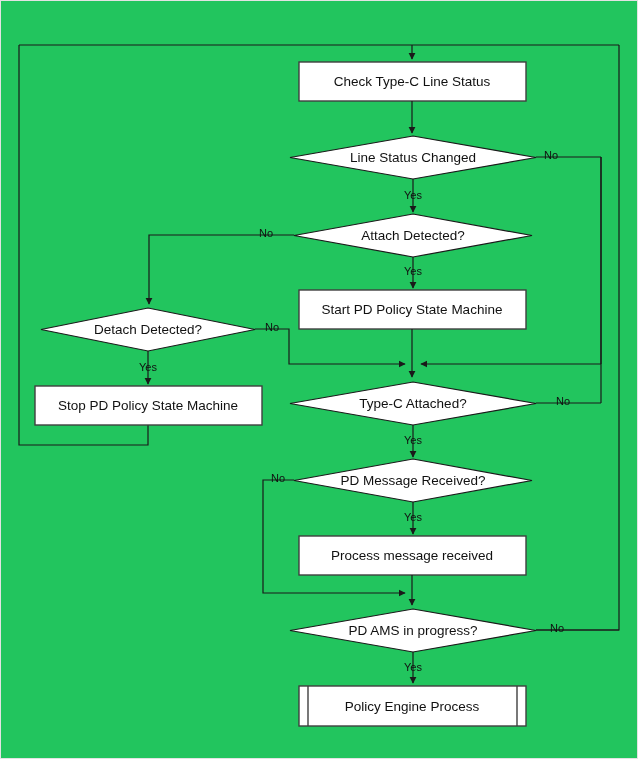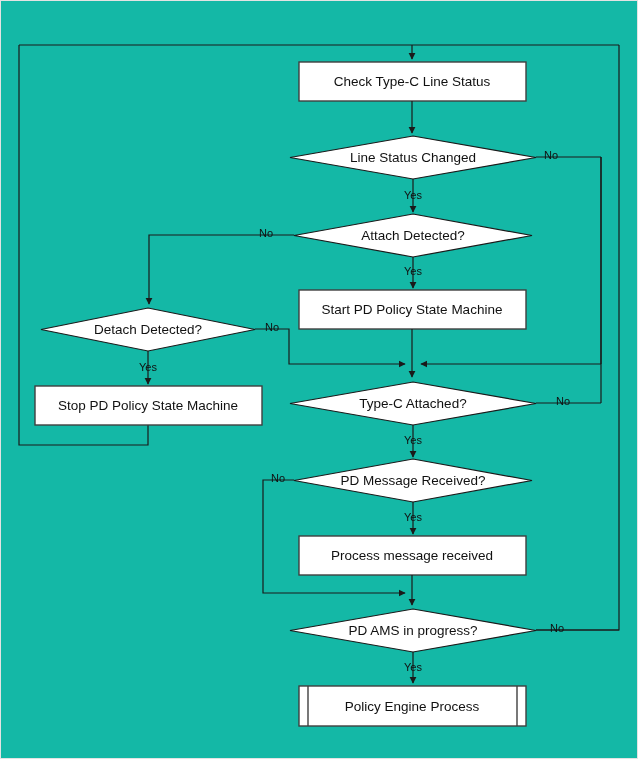--- a/index.html
+++ b/index.html
@@ -4,21 +4,21 @@
 <style>
   html, body {
     margin: 0;
     padding: 0;
     background: #ffffff;
   }
   #page {
     position: relative;
     width: 638px;
     height: 759px;
-    background: #14b8a6;
+    background: #22c55e;
     border: 1px solid #e3e3e3;
     box-sizing: border-box;
     font-family: "Liberation Sans", sans-serif;
     overflow: hidden;
   }
   svg#flow {
     position: absolute;
     left: 0;
     top: 0;
     width: 638px;

